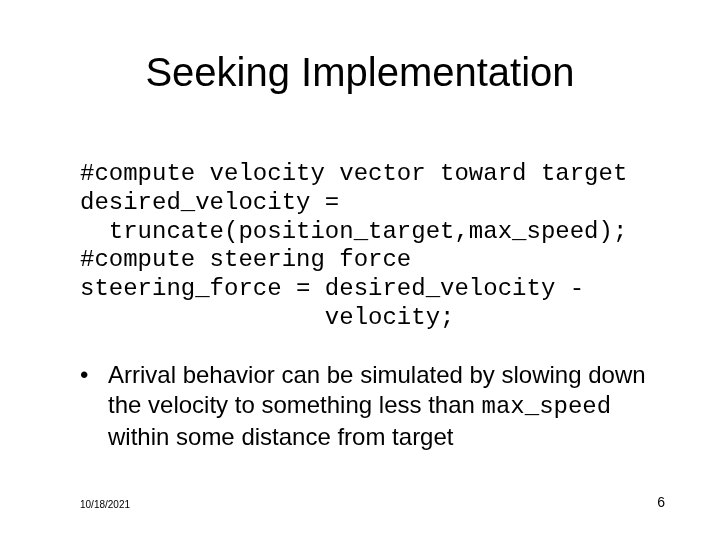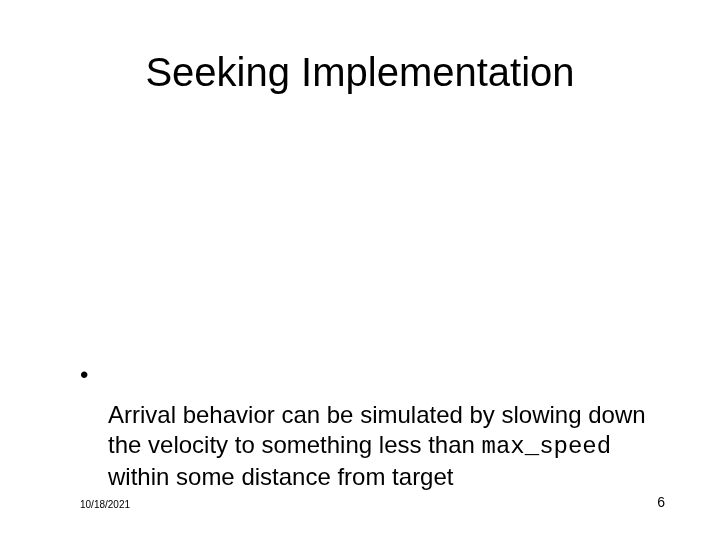--- a/index.html
+++ b/index.html
@@ -47,21 +47,20 @@
   }
   .bullet-row {
     display: flex;
   }
   .bullet-dot {
     width: 28px;
     flex: 0 0 28px;
   }
   .bullet-text {
     flex: 1;
-    margin-top: 40px;
   }
   .inline-code {
     font-family: "Courier New", Courier, monospace;
   }
   .footer-date {
     position: absolute;
     left: 80px;
     bottom: 30px;
     font-size: 10px;
   }
@@ -72,20 +71,26 @@
     font-size: 14px;
   }
 </style>
 </head>
 <body>
 
 <div class="slide">
 
   <div class="title">Seeking Implementation</div>
 
+  <div class="code-block"><span>#compute velocity vector toward target</span>
+<span>desired_velocity =</span>
+<span>  truncate(position_target,max_speed);</span>
+<span>#compute steering force</span>
+<span>steering_force = desired_velocity -</span>
+<span>                 velocity;</span></div>
 
   <div class="bullet-block">
     <div class="bullet-row">
       <div class="bullet-dot">•</div>
       <div class="bullet-text">
         <span>Arrival behavior can be simulated by slowing down the velocity to something less than </span><span class="inline-code">max_speed</span><span> within some distance from target</span>
       </div>
     </div>
   </div>
 

